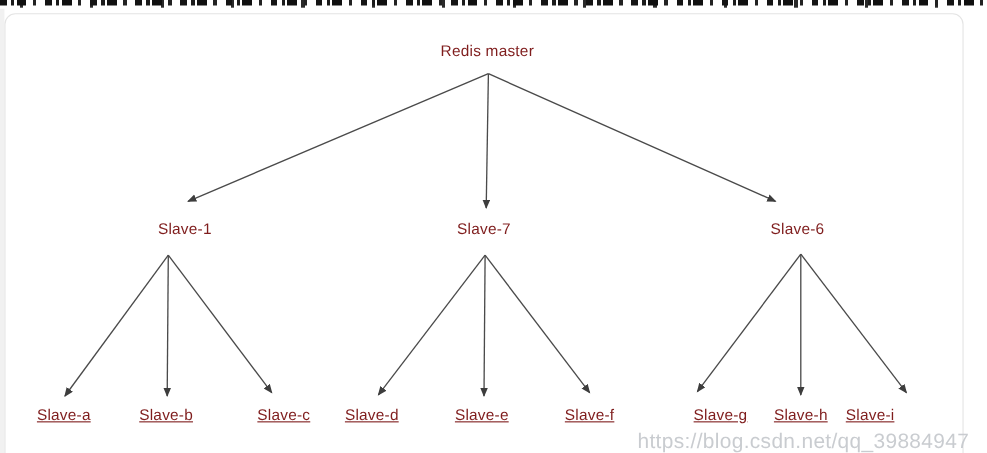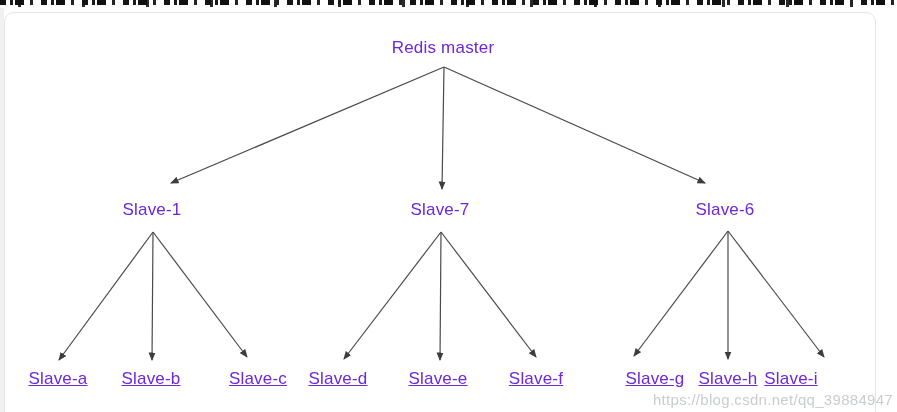--- a/index.html
+++ b/index.html
@@ -44,32 +44,32 @@
     border-radius: 10px;
   }
   .diagram-layer {
     position: absolute; left: 0; top: 0;
     width: 897px; height: 412px;
     pointer-events: none;
   }
   .node {
     position: absolute;
     transform: translateX(-50%);
-    font-size: 17px;
-    color: #6d28d9;
+    font-size: 14px;
+    color: #7f1d1d;
     white-space: nowrap;
     letter-spacing: 0.2px;
   }
   .node-root   { top: 38px; }
   .node-mid    { top: 200px; }
   .node-leaf   { top: 369px; text-decoration: underline; }
   .watermark {
     position: absolute;
-    top: 391px; right: 4px;
-    font-size: 15px;
+    top: 391px; right: 16px;
+    font-size: 19px;
     color: #c9ccd0;
     letter-spacing: 0.3px;
     white-space: nowrap;
   }
 </style>
 </head>
 <body>
 
 <div class="top-strip"></div>
 <div class="left-gutter"></div>
@@ -98,21 +98,21 @@
 
       <line x1="727" y1="230" x2="633" y2="355" marker-end="url(#arrow)"></line>
       <line x1="727" y1="230" x2="727" y2="358" marker-end="url(#arrow)"></line>
       <line x1="727" y1="230" x2="823" y2="356" marker-end="url(#arrow)"></line>
     </g>
   </svg>
 </div>
 
 <div class="node node-root" style="left:443px">Redis master</div>
 
-<div class="node node-mid" style="left:152px">Slave-1</div>
+<div class="node node-mid" style="left:168px">Slave-1</div>
 <div class="node node-mid" style="left:440px">Slave-7</div>
 <div class="node node-mid" style="left:725px">Slave-6</div>
 
 <div class="node node-leaf" style="left:58px">Slave-a</div>
 <div class="node node-leaf" style="left:151px">Slave-b</div>
 <div class="node node-leaf" style="left:258px">Slave-c</div>
 <div class="node node-leaf" style="left:338px">Slave-d</div>
 <div class="node node-leaf" style="left:438px">Slave-e</div>
 <div class="node node-leaf" style="left:536px">Slave-f</div>
 <div class="node node-leaf" style="left:655px">Slave-g</div>

